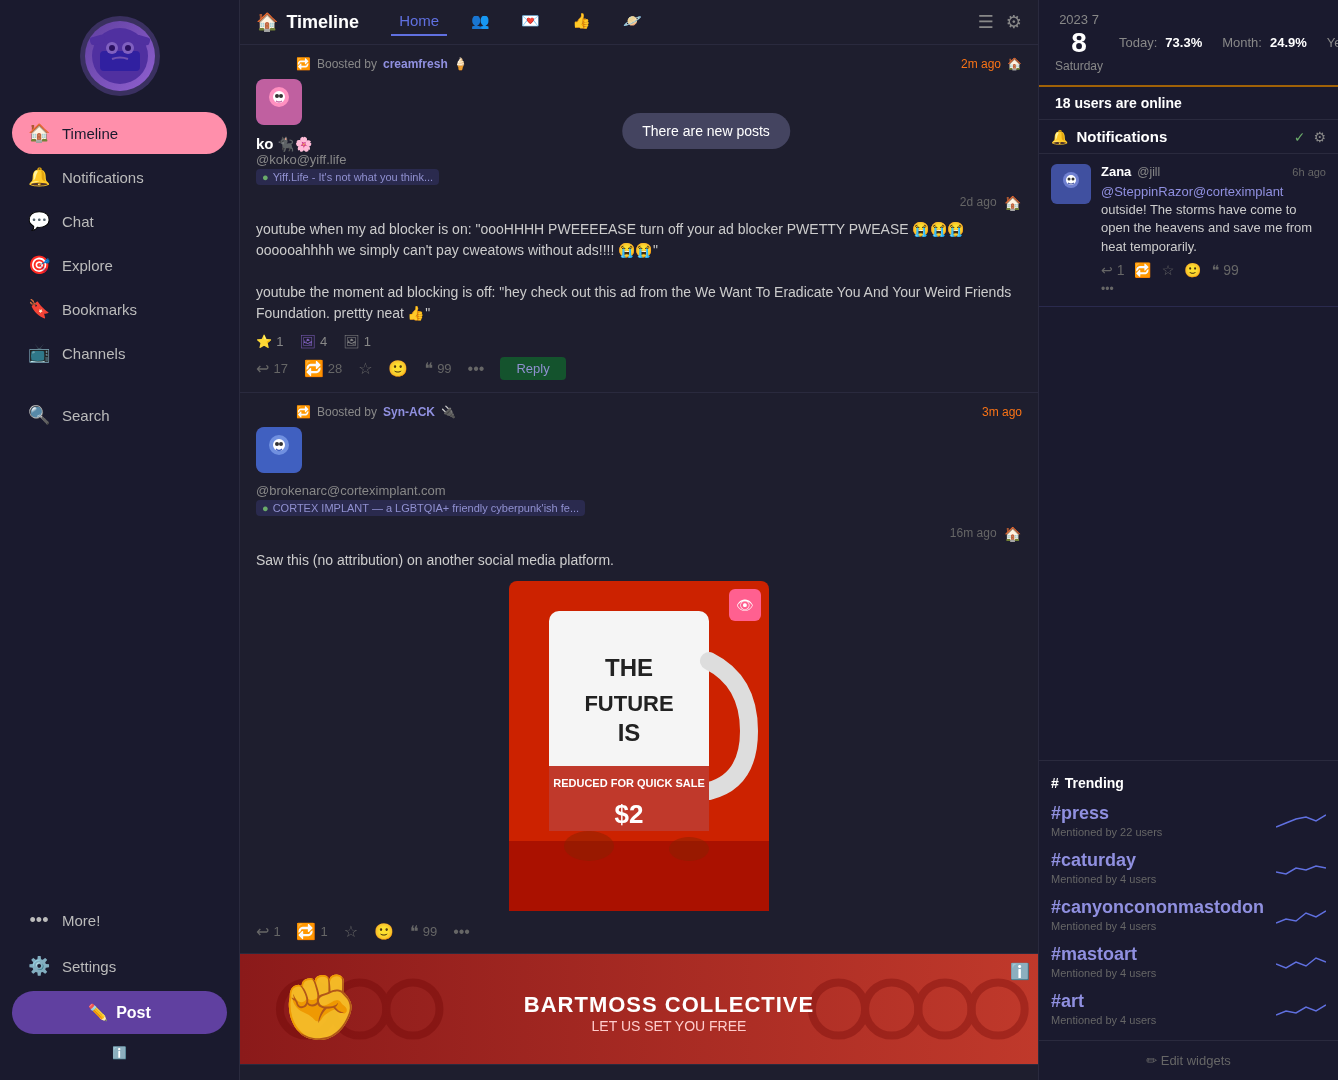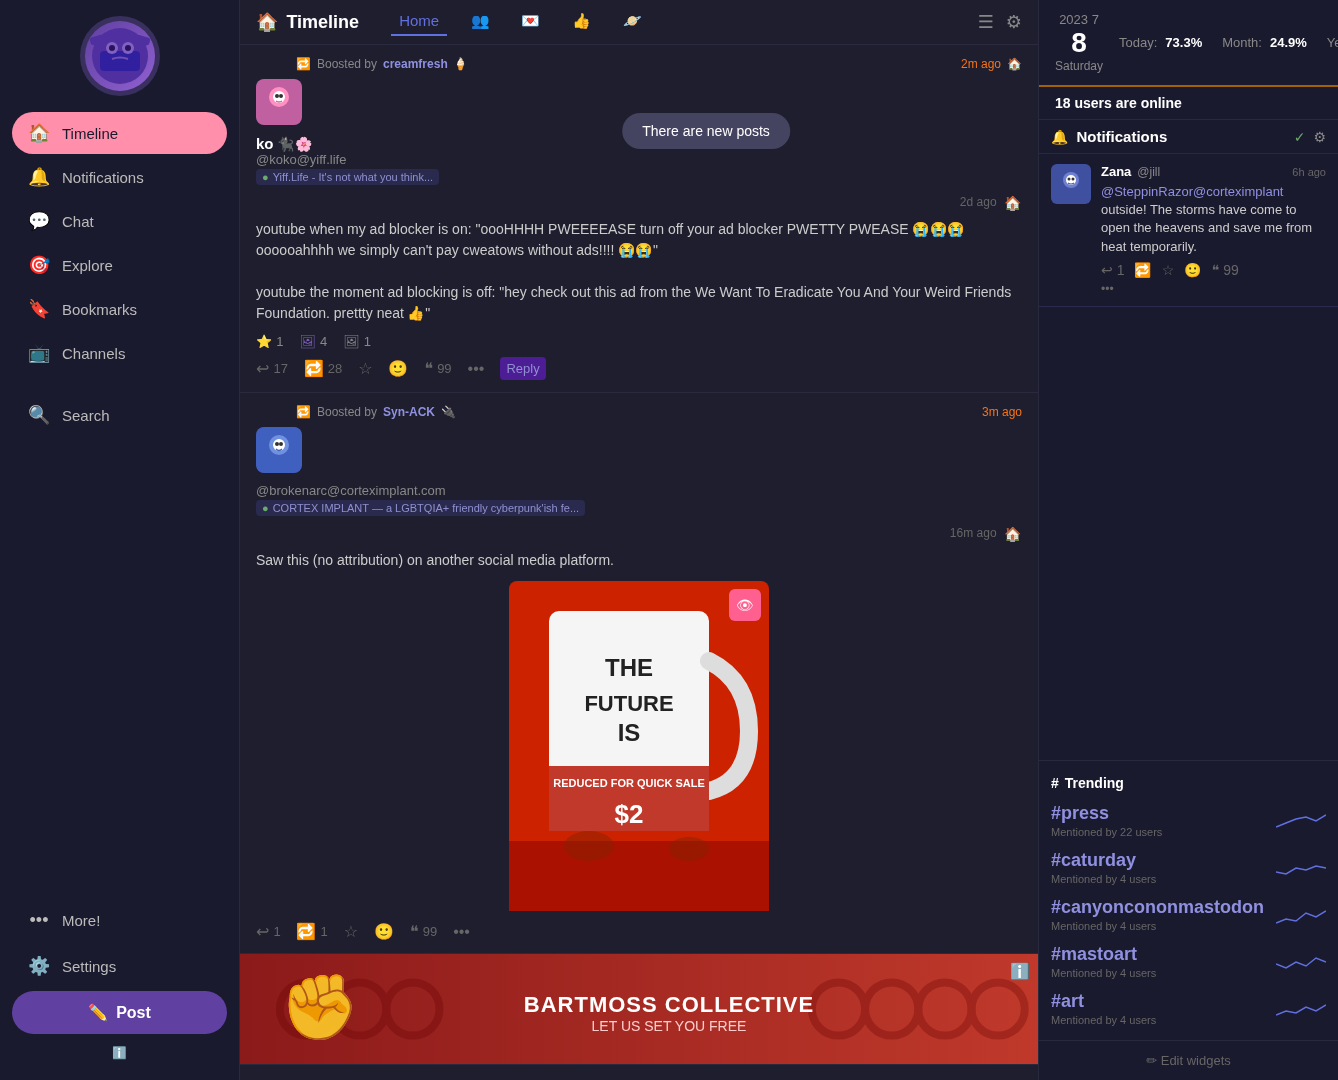--- a/index.html
+++ b/index.html
@@ -264,24 +264,24 @@
     .action-btn {
       color: #666;
       cursor: pointer;
       font-size: 16px;
       display: flex;
       align-items: center;
       gap: 4px;
     }
     .action-count { font-size: 13px; }
     .reply-btn-post {
-      background: #4c1d95;
+      background: #14532d;
       border: none;
       color: #9090d0;
-      padding: 4px 6px;
+      padding: 4px 16px;
       border-radius: 4px;
       cursor: pointer;
       font-size: 13px;
     }
     .image-eye-btn {
       position: absolute;
       top: 8px;
       right: 8px;
       background: #ff6090;
       border: none;

